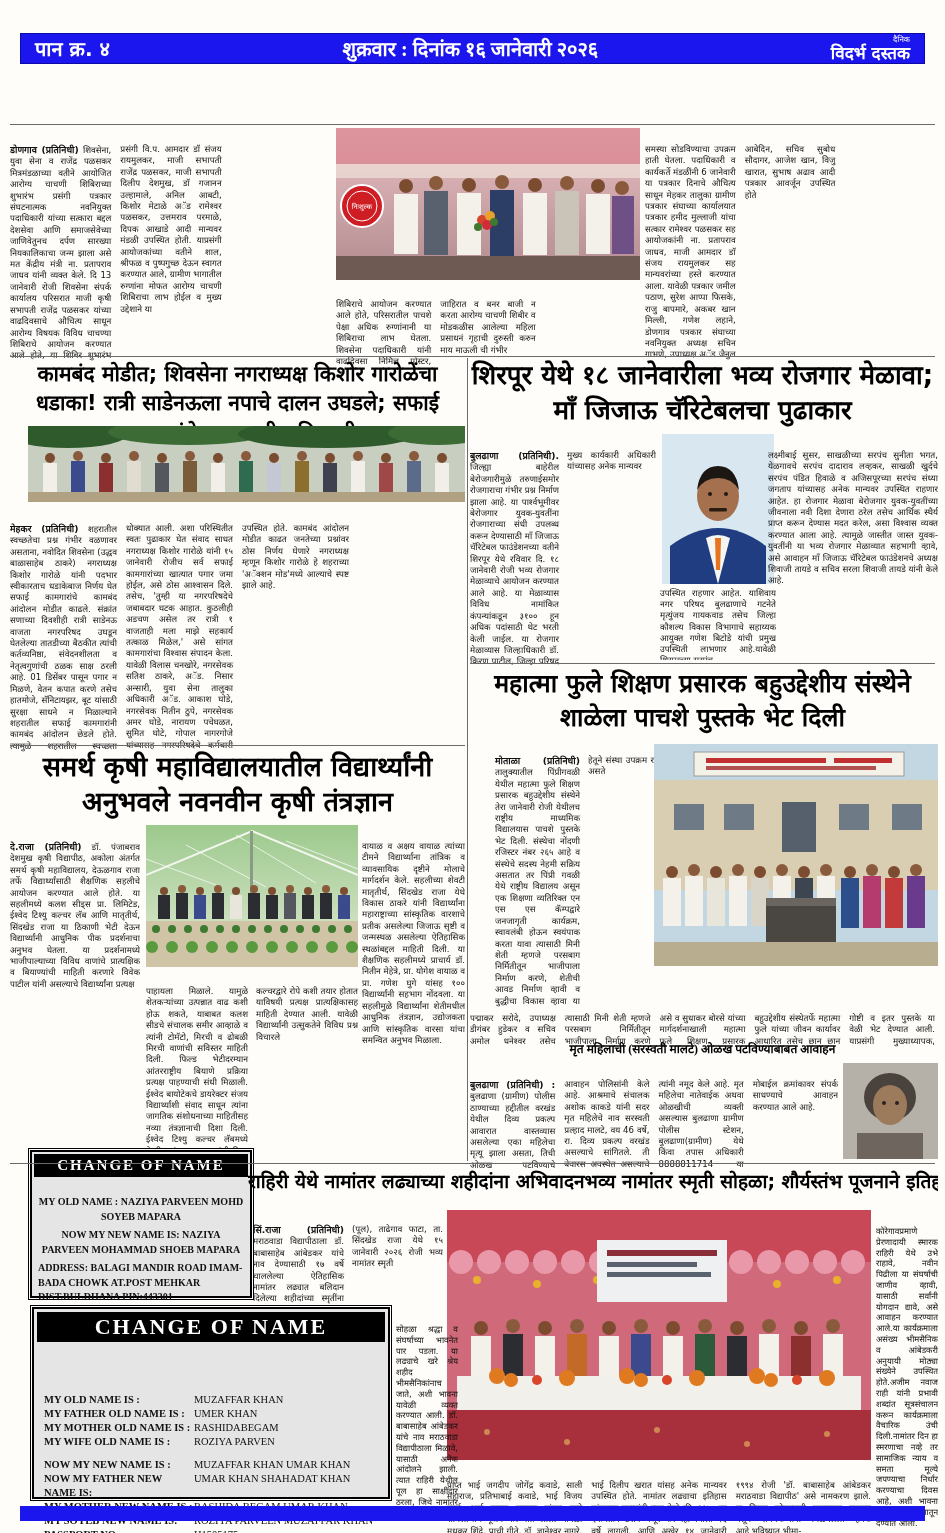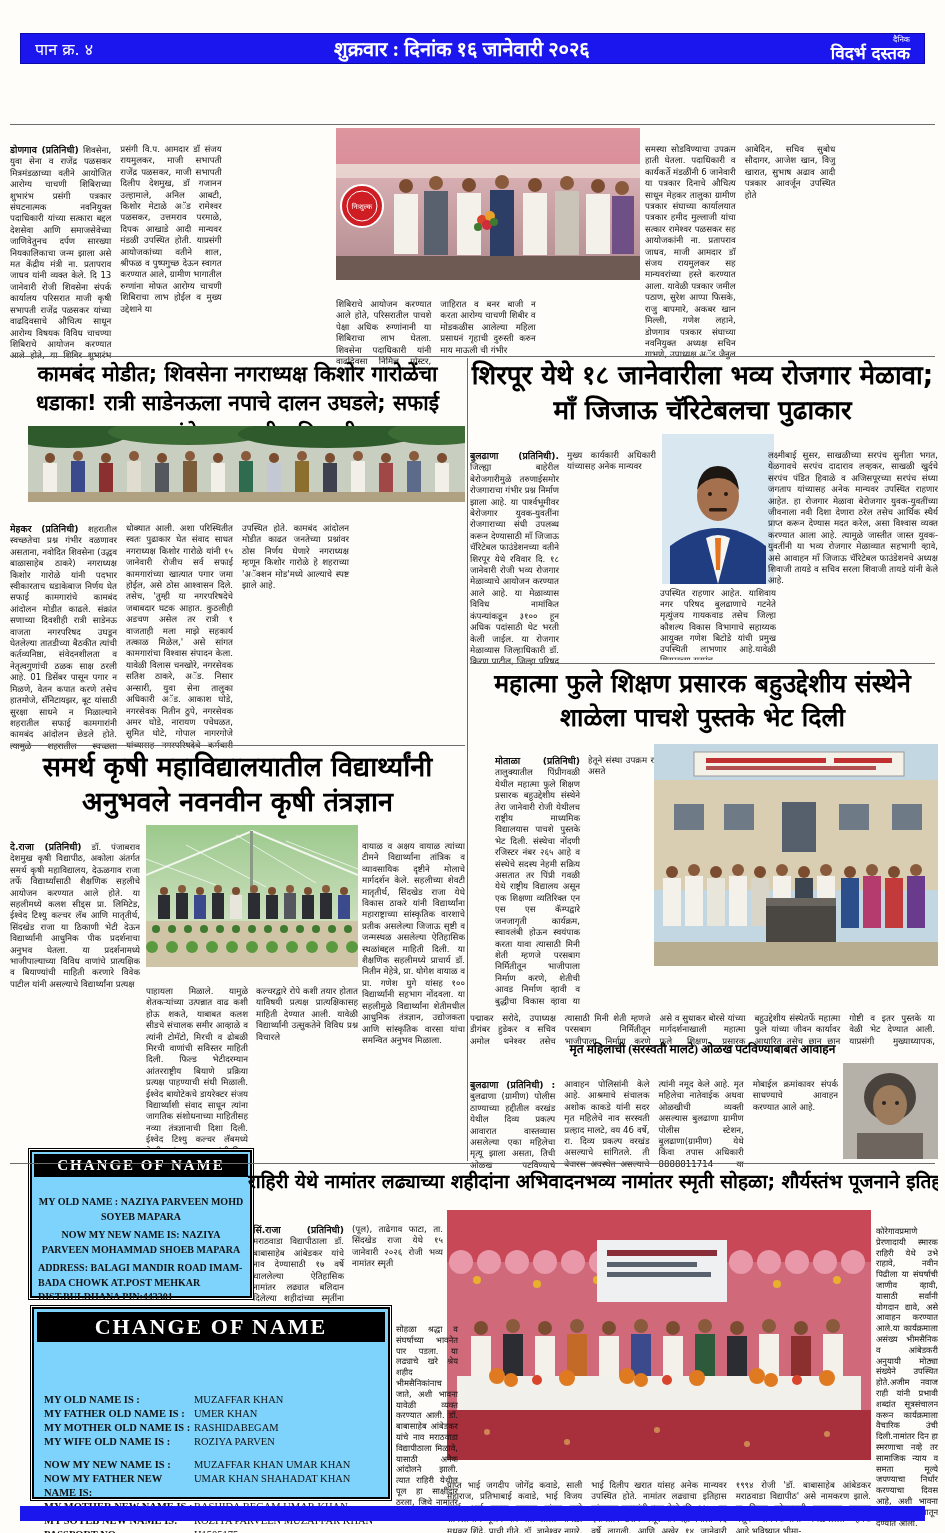--- a/index.html
+++ b/index.html
@@ -2,21 +2,21 @@
 <html><head>
 <meta charset="utf-8">
 <style>
   html,body{margin:0;padding:0;background:#e8e8e8;}
   .page{position:relative;width:945px;height:1533px;background:#fffdfa;margin:0 auto;
         overflow:hidden;font-family:"DejaVu Sans","Liberation Sans",sans-serif;color:#111;}
   .abs{position:absolute;}
   
   .masthead{background:#1c16ee;color:#fff;display:flex;align-items:center;justify-content:space-between;
             padding:0 14px;box-sizing:border-box;border:1px solid #0d0aa8;}
-  .mast-page{font-size:16px;font-weight:normal;}
+  .mast-page{font-size:20px;font-weight:bold;}
   .mast-date{font-size:20px;font-weight:bold;font-family:Liberation Serif, serif;}
   .mast-logo{text-align:right;line-height:1;}
   .mast-logo .small{font-size:8px;display:block;}
   .mast-logo .big{font-size:17px;font-weight:bold;display:block;margin-top:1px;}
   
   .hl{font-weight:bold;text-align:center;color:#000;}
   .hl1{font-size:25px;white-space:nowrap;overflow:hidden;letter-spacing:-0.3px;}
   .hl2{font-size:21px;line-height:1.4;}
   .hl3{font-size:26px;line-height:1.35;}
   .hl4{font-size:25px;line-height:1.35;}
@@ -28,21 +28,21 @@
   .bt b{font-size:9.3px;}
   .cols2{column-count:2;column-gap:8px;column-fill:auto;height:100%;}
   .cols3{column-count:3;column-gap:9px;column-fill:auto;height:100%;}
   .cols4{column-count:4;column-gap:9px;column-fill:auto;height:100%;}
   .cols5{column-count:5;column-gap:9px;column-fill:auto;height:100%;}
   .hline{border-top:1px solid #6b6b6b;height:0;}
   .vline{border-left:1px solid #6b6b6b;width:0;}
   .photo{display:block;}
   .photo svg{display:block;width:100%;height:100%;}
   
-  .notice{background:#7dd3fc;border:2px solid #000;box-shadow:0 0 0 1px #fff,0 0 0 2px #000;
+  .notice{background:#e5e5e5;border:2px solid #000;box-shadow:0 0 0 1px #fff,0 0 0 2px #000;
           box-sizing:border-box;font-family:"Liberation Serif","DejaVu Serif",serif;}
   .notice-title{background:#000;color:#fff;text-align:center;font-weight:bold;letter-spacing:2px;}
   .n1 .notice-title{font-size:15px;padding:3px 0;margin:2px;}
   .n1-body{padding:3px 6px;font-weight:bold;font-size:10px;line-height:1.45;margin-top:15px;}
   .n1-line{margin-bottom:4px;text-align:center;}
   .n2 .notice-title{font-size:22px;padding:2px 0;margin:3px;}
   .n2-body{padding:4px 10px;font-size:10.5px;line-height:1.32;margin-top:47px;}
   .n2-row{display:flex;}
   .n2-row .lab{font-weight:bold;width:150px;flex:none;}
   .n2-row .val{font-weight:normal;}

